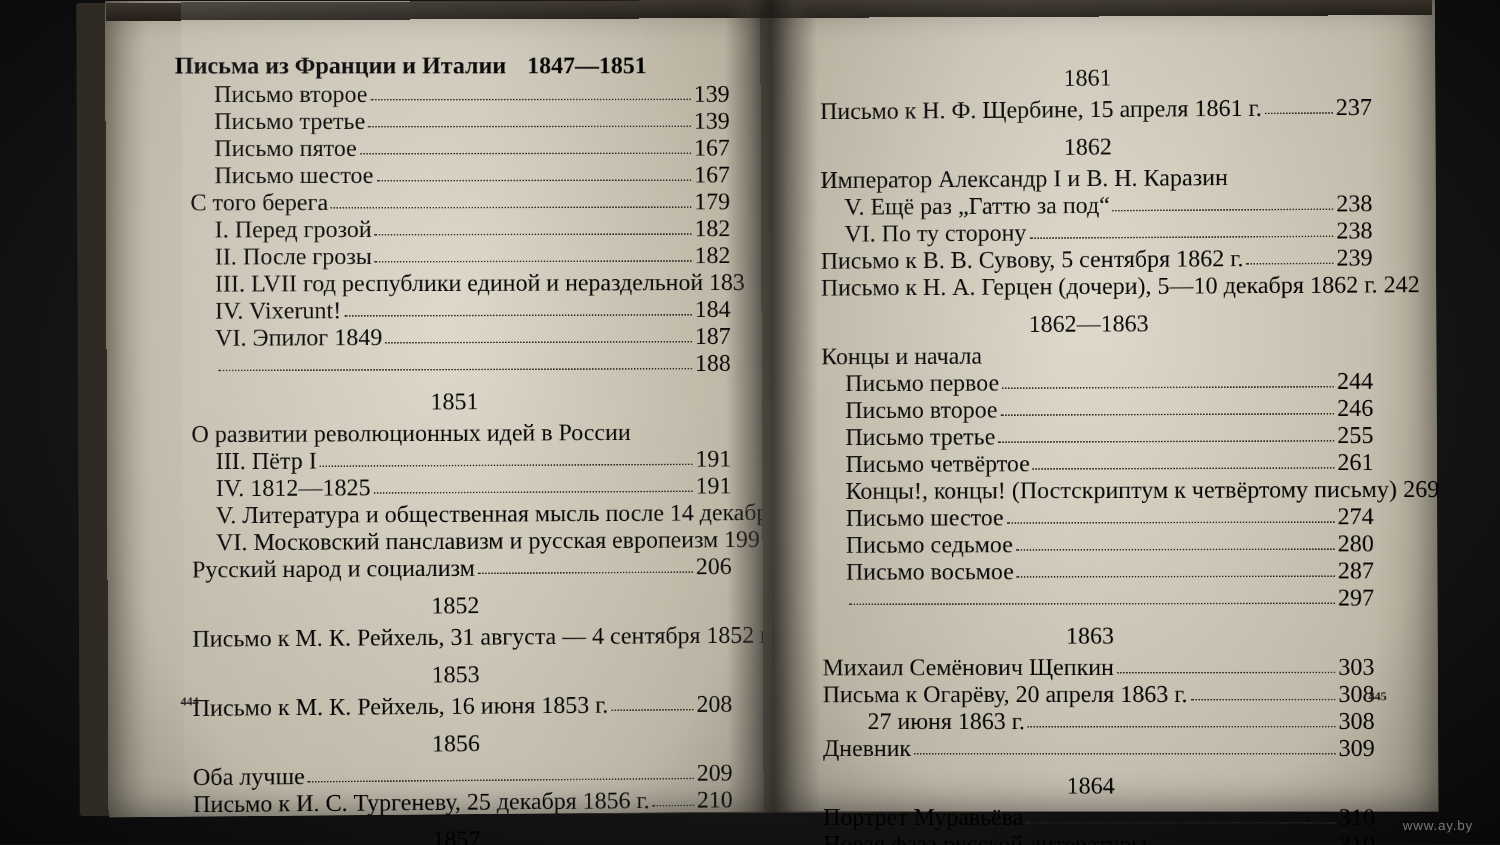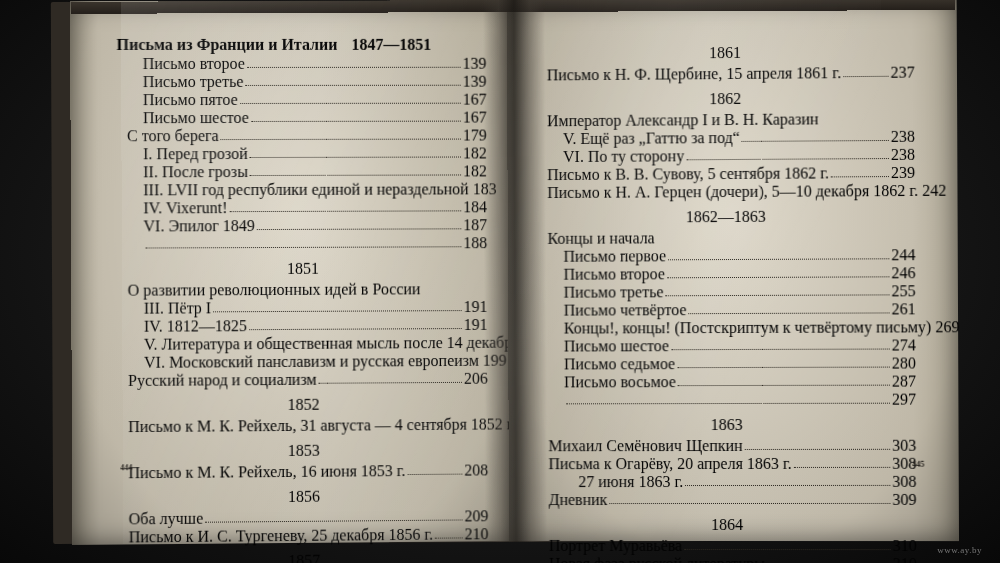--- a/index.html
+++ b/index.html
@@ -59,21 +59,21 @@
 
   .i1{padding-left:26px;}
   .i2{padding-left:40px;}
   .i0{padding-left:10px;}
 
   .pagenum{position:absolute;bottom:72px;font-size:8px;font-weight:bold;color:#1d1a16;z-index:4;}
   .left .pagenum{left:48px;}
   .right .pagenum{right:34px;}
 
   .watermark{position:absolute;right:18px;bottom:8px;color:#8a8a8a;font-size:9px;
-             font-family:Liberation Serif, serif;letter-spacing:.5px;opacity:.85;z-index:20;}
+             font-family:Liberation Sans, sans-serif;letter-spacing:.5px;opacity:.85;z-index:20;}
 
   .glare{position:absolute;left:70px;top:0;width:760px;height:542px;z-index:6;pointer-events:none;
          background:linear-gradient(115deg, rgba(255,255,255,0.10) 0%, rgba(255,255,255,0.0) 35%,
                     rgba(255,255,255,0.05) 55%, rgba(255,255,255,0.0) 80%);}
 </style>
 </head>
 <body>
 
 <div class="photo">
   <div class="surround"></div>

